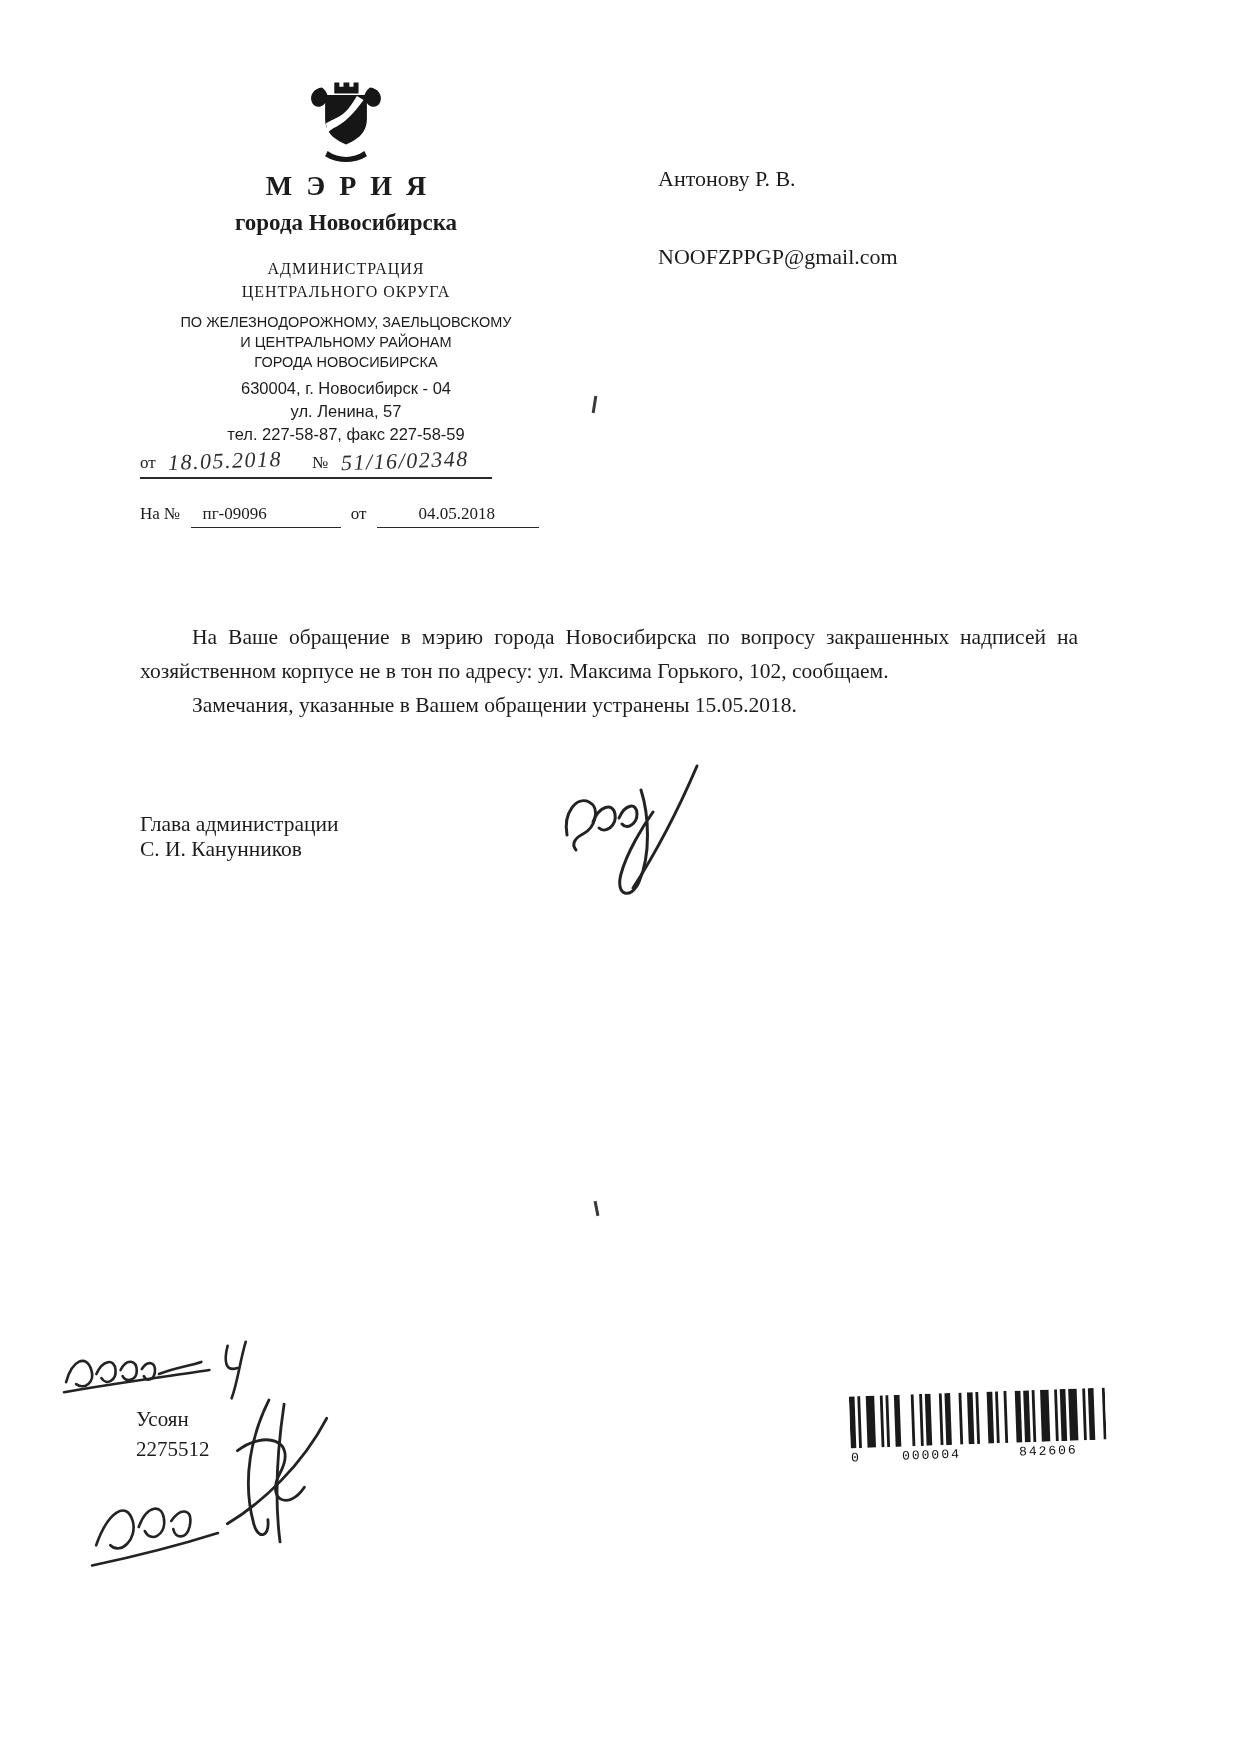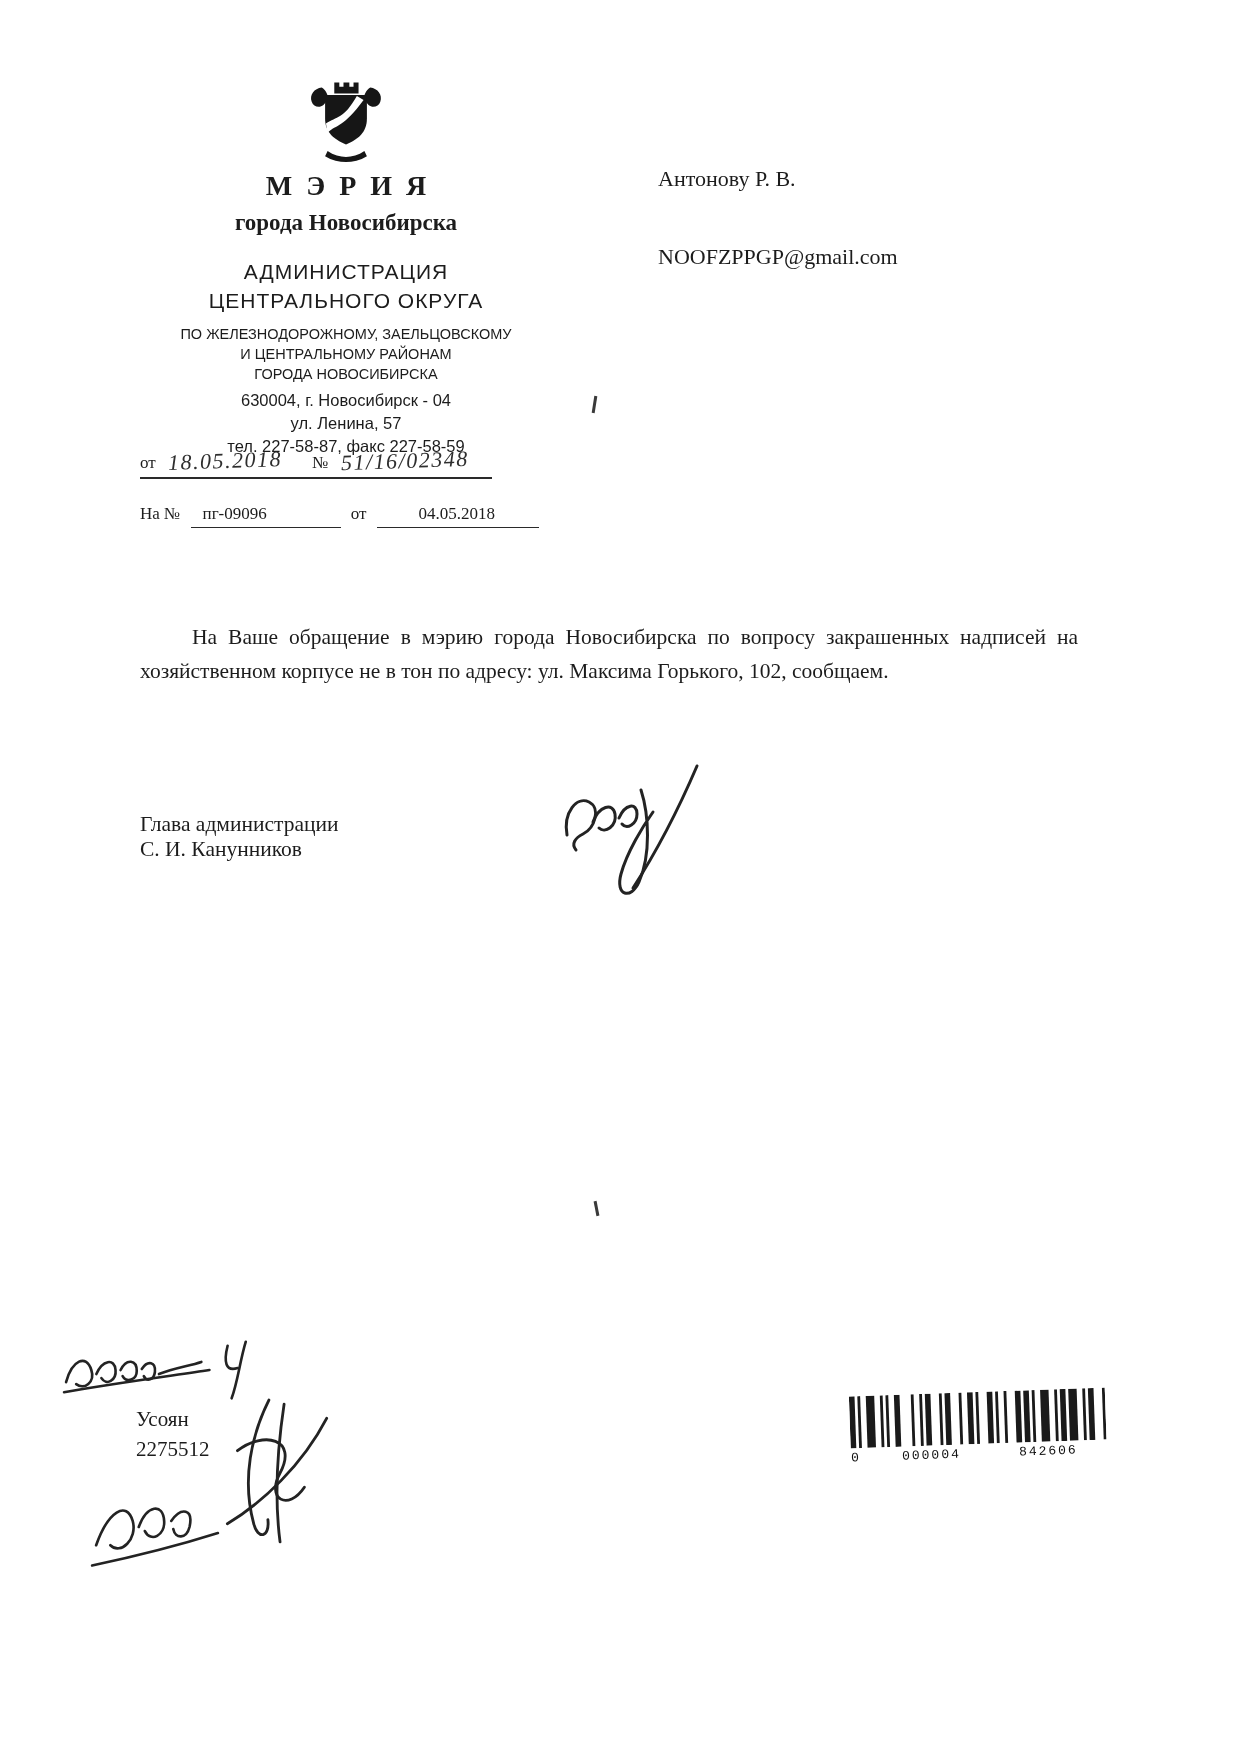--- a/index.html
+++ b/index.html
@@ -9,21 +9,21 @@
     background:#fff; color:#1c1c1c; overflow:hidden;
     font-family:"Liberation Serif", serif;
   }
 
   
   .letterhead { position:absolute; left:128px; top:80px; width:436px; text-align:center; }
   .emblem { margin-bottom:4px; }
   .emblem svg { width:92px; height:82px; }
   .org1 { font-size:28px; font-weight:bold; letter-spacing:14px; padding-left:14px; }
   .org2 { font-size:23px; font-weight:bold; margin-top:8px; }
-  .dept { font-family:Liberation Sans, sans-serif; font-size:21px; letter-spacing:1px; margin-top:24px; }
+  .dept { font-family:Liberation Serif, serif; font-size:16px; letter-spacing:1px; margin-top:24px; }
   .dept2 { margin-top:5px; }
   .sub  { font-family:"Liberation Sans", sans-serif; font-size:14.5px; margin-top:4px; }
   .sub1 { margin-top:13px; }
   .addr { font-family:"Liberation Sans", sans-serif; font-size:16.5px; margin-top:4px; }
   .addr1 { margin-top:9px; }
 
   
   .ref1 {
     position:absolute; left:140px; top:448px; width:352px;
     border-bottom:2px solid #2a2a2a; padding-bottom:3px; font-size:17px;
@@ -125,20 +125,21 @@
 
   <div class="ref2">
     <span class="lbl">На №</span>
     <span class="u u1">пг-09096</span>
     <span class="lbl lbl2">от</span>
     <span class="u u2">04.05.2018</span>
   </div>
 
   <div class="body-text">
     <p>На Ваше обращение в мэрию города Новосибирска по вопросу закрашенных надписей на хозяйственном корпусе не в тон по адресу: ул. Максима Горького, 102, сообщаем.</p>
+    <p>Замечания, указанные в Вашем обращении устранены 15.05.2018.</p>
   </div>
 
   <svg class="sig-main" viewBox="0 0 170 150" aria-hidden="true">
     <g fill="none" stroke="#232323" stroke-width="3" stroke-linecap="round">
       <path d="M18 75 C14 52 28 36 40 42 C52 48 46 68 34 74 C26 78 22 84 27 90"></path>
       <path d="M44 62 C50 46 64 42 66 54 C68 66 56 74 50 68"></path>
       <path d="M70 58 C76 44 88 42 88 54 C88 64 78 70 73 64"></path>
       <path d="M92 30 C100 55 102 95 90 122 C82 140 66 136 72 114 C78 92 94 66 104 52"></path>
       <path d="M84 128 C106 94 130 48 148 6"></path>
     </g>

